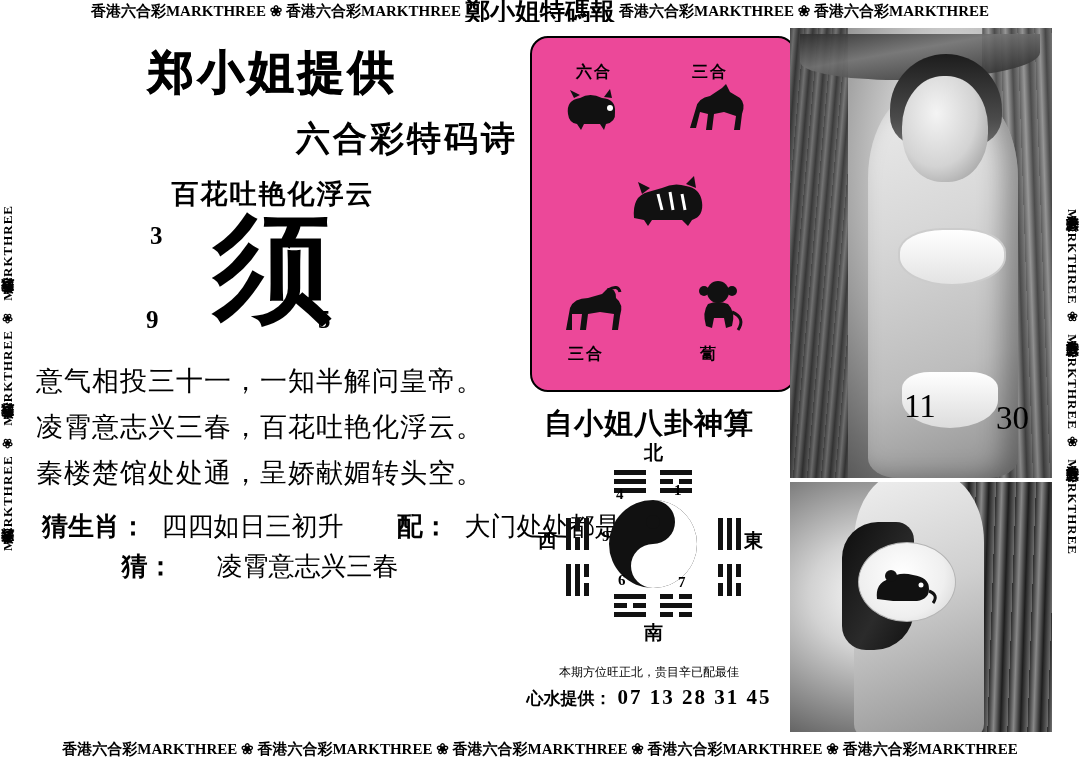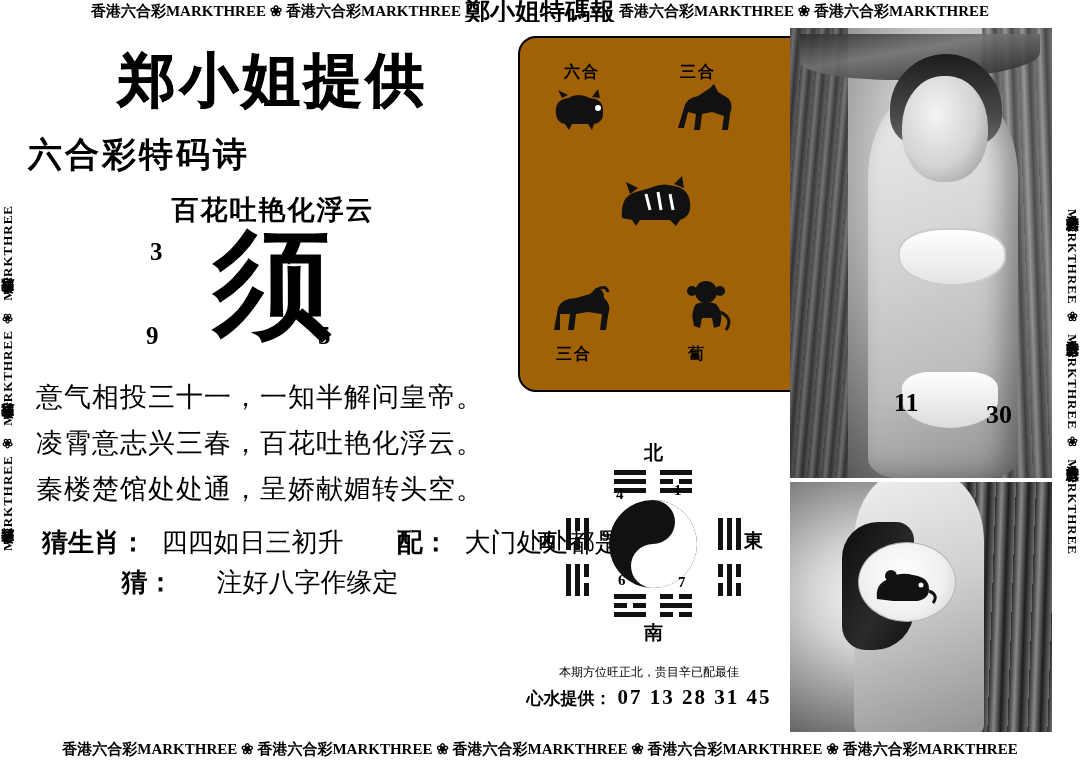--- a/index.html
+++ b/index.html
@@ -75,32 +75,32 @@
   .left-col {
     position: absolute;
     left: 0;
     top: 0;
     width: 490px;
     height: 712px;
   }
   .title1 {
     font-family: "DejaVu Sans", sans-serif;
     font-weight: bold;
-    font-size: 58px;
+    font-size: 46px;
     letter-spacing: 4px;
     text-align: center;
     margin-top: 18px;
     -webkit-text-stroke: 1px #000;
   }
   .title2 {
     font-family: "DejaVu Sans", sans-serif;
     font-weight: bold;
     font-size: 34px;
     letter-spacing: 3px;
-    text-align: left;
+    text-align: right;
     margin-top: 12px;
   }
   .title3 {
     font-family: "DejaVu Sans", sans-serif;
     font-weight: bold;
     font-size: 27px;
     letter-spacing: 2px;
     text-align: center;
     margin-top: 14px;
   }
@@ -158,28 +158,27 @@
   
   .mid-col {
     position: absolute;
     left: 490px;
     top: 0;
     width: 272px;
     height: 712px;
   }
   .zodiac-box {
     position: absolute;
-    left: 0;
+    left: 12px;
     top: 12px;
     width: 262px;
     height: 352px;
     border: 2px solid #000;
     border-radius: 18px;
-    background: #a16207;
-    padding-left: 28px;
+    background: #ec4899;
   }
   .z-label {
     position: absolute;
     font-family: "DejaVu Sans", sans-serif;
     font-size: 16px;
     font-weight: bold;
     letter-spacing: 2px;
   }
   .z-lbl-1 { left: 44px; top: 24px; }
   .z-lbl-2 { left: 160px; top: 24px; }
@@ -348,23 +347,24 @@
   .ph-bottom-garment {
     position: absolute;
     left: 112px; top: 344px;
     width: 96px; height: 56px;
     background: linear-gradient(180deg, #ffffff 0%, #dcdcdc 100%);
     border-radius: 40% 40% 70% 70%;
   }
   .ph-num {
     position: absolute;
     font-family: "Liberation Serif", serif;
-    font-weight: bold;
-    font-size: 26px;
+    font-weight: normal;
+    font-size: 33px;
     color: #000;
+    margin-left: 10px;
   }
   .ph-num.n1 { left: 104px; top: 360px; }
   .ph-num.n2 { left: 196px; top: 372px; }
 
   .pb-grad {
     position: absolute; inset: 0;
     background: radial-gradient(ellipse at 35% 45%, #ffffff 0%, #d2d2d2 30%, #8c8c8c 62%, #3a3a3a 100%);
   }
   .pb-trunk {
     position: absolute;
@@ -456,21 +456,21 @@
         <div class="f-line">
           <span class="lbl">猜生肖：</span>
           <span>四四如日三初升</span>
           <span style="display:inline-block;width:22px"></span>
           <span class="lbl">配：</span>
           <span>大门处处都是机</span>
         </div>
         <div class="f-line center">
           <span class="lbl">猜：</span>
           <span style="display:inline-block;width:12px"></span>
-          <span>注好八字作缘定</span>
+          <span>凌霄意志兴三春</span>
         </div>
       </div>
     </div>
 
     <div class="mid-col">
 
       <div class="zodiac-box">
         <span class="z-label z-lbl-1">六合</span>
         <span class="z-label z-lbl-2">三合</span>
         <span class="z-label z-lbl-3">三合</span>
@@ -511,20 +511,21 @@
           <svg viewBox="0 0 54 58">
               <circle cx="26" cy="14" r="11" fill="#111"></circle>
               <circle cx="12" cy="13" r="5" fill="#111"></circle>
               <circle cx="40" cy="13" r="5" fill="#111"></circle>
               <path d="M16 26 Q26 22 36 26 Q44 34 40 48 L34 50 L32 40 L22 40 L20 50 L14 48 Q10 34 16 26Z" fill="#111"></path>
               <path d="M40 34 Q54 40 46 52" stroke="#111" stroke-width="3" fill="none"></path>
             </svg>
         </div>
       </div>
 
+      <div class="bagua-title">自小姐八卦神算</div>
 
       <div class="bagua">
         <span class="dir dir-n">北</span>
         <span class="dir dir-s">南</span>
         <span class="dir dir-w">西</span>
         <span class="dir dir-e">東</span>
 
         <svg viewBox="0 0 226 200" style="position:absolute;left:0;top:0;width:226px;height:200px;">
 
           <g fill="#111">

